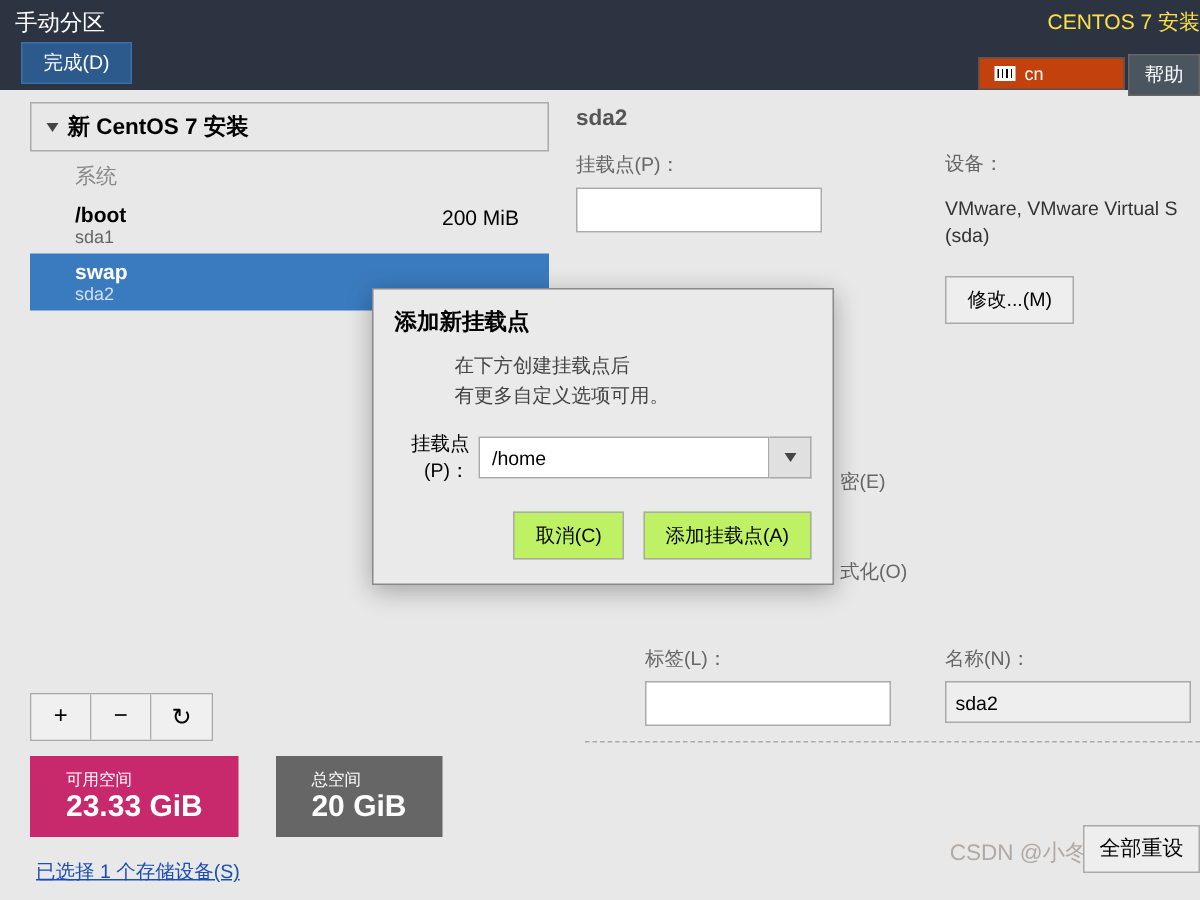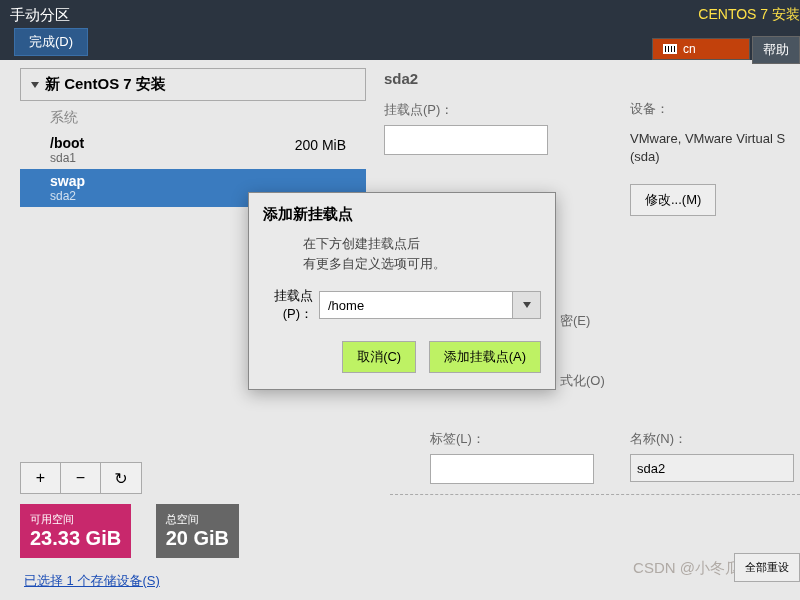--- a/index.html
+++ b/index.html
@@ -39,28 +39,28 @@
 .device-label { font-size: 13px; color: #666; margin-bottom: 12px; }
 .device-text { font-size: 13px; color: #333; line-height: 1.4; }
 .modify-btn { margin-top: 18px; padding: 6px 14px; background: #eee; border: 1px solid #aaa; font-size: 13px; cursor: pointer; }
 .encrypt-label { font-size: 13px; color: #666; position: absolute; top: 312px; left: 560px; }
 .format-label { font-size: 13px; color: #666; position: absolute; top: 372px; left: 560px; }
 .label-row { position: absolute; top: 430px; left: 390px; display: flex; gap: 100px; margin-left: 40px; }
 .name-row { position: absolute; top: 430px; left: 630px; }
 .name-input { width: 164px; height: 28px; border: 1px solid #aaa; background: #eee; padding: 0 6px; font-size: 13px; }
 
 .footer { position: absolute; bottom: 0; left: 0; right: 0; height: 100px; }
-.disk-badge { display: inline-block; margin: 4px 0 0 20px; padding: 8px 10px; text-align: left; }
+.disk-badge { display: inline-block; margin: 4px 0 0 20px; padding: 8px 24px; text-align: left; }
 .disk-badge.avail { background: #c8286c; color: #fff; }
 .disk-badge.total { background: #666; color: #fff; }
 .disk-badge .bl { font-size: 11px; }
 .disk-badge .bv { font-size: 20px; font-weight: bold; }
 .storage-link { display: block; margin: 14px 0 0 24px; color: #1b4db5; font-size: 13px; text-decoration: underline; }
 .watermark { position: absolute; right: 60px; bottom: 22px; color: #b0aaa5; font-size: 15px; }
-.all-dev-btn { position: absolute; right: 0; bottom: 18px; padding: 6px 10px; background: #eee; border: 1px solid #aaa; font-size: 11px; }
+.all-dev-btn { position: absolute; right: 0; bottom: 18px; padding: 6px 10px; background: #eee; border: 1px solid #aaa; font-size: 14px; }
 
 .modal { position: absolute; top: 192px; left: 248px; width: 308px; background: #eaeaea; border: 1px solid #888; box-shadow: 0 4px 16px rgba(0,0,0,0.3); padding: 12px 14px 16px; }
 .modal-title { font-size: 15px; font-weight: bold; margin-bottom: 10px; }
 .modal-desc { font-size: 13px; color: #444; line-height: 1.5; margin: 0 0 14px 40px; }
 .modal-row { display: flex; align-items: center; margin-bottom: 8px; }
 .modal-row label { width: 94px; font-size: 13px; text-align: right; padding-right: 6px; }
 .modal-combo { flex: 1; display: flex; }
 .modal-combo input { flex: 1; height: 28px; border: 1px solid #aaa; padding: 0 8px; font-size: 13px; }
 .modal-combo .dd { width: 28px; height: 28px; border: 1px solid #aaa; border-left: none; background: #e0e0e0; display: flex; align-items: center; justify-content: center; cursor: pointer; }
 .modal-input { flex: 1; height: 28px; border: 2px solid #3a7bbf; padding: 0 8px; font-size: 13px; outline: none; }

